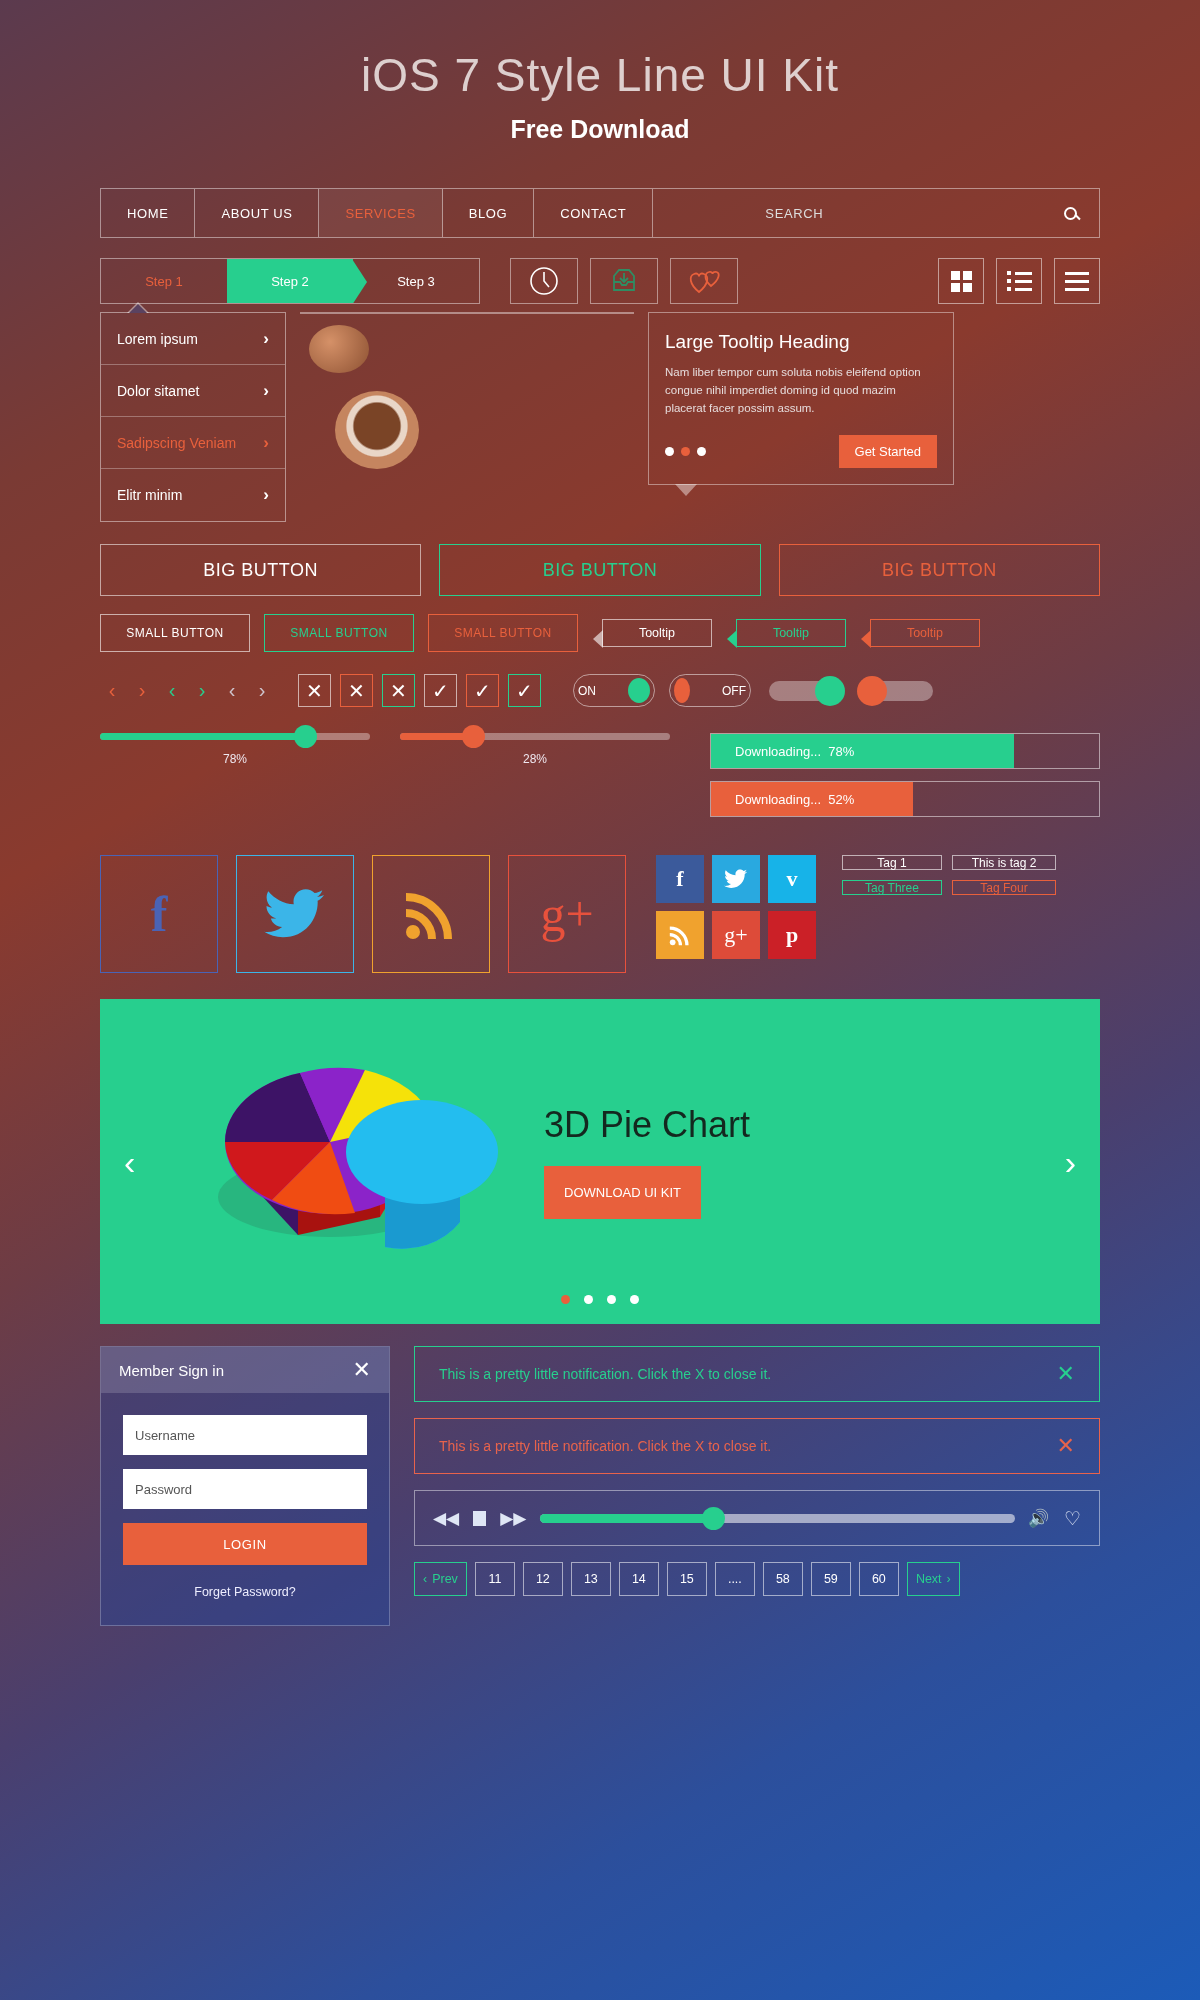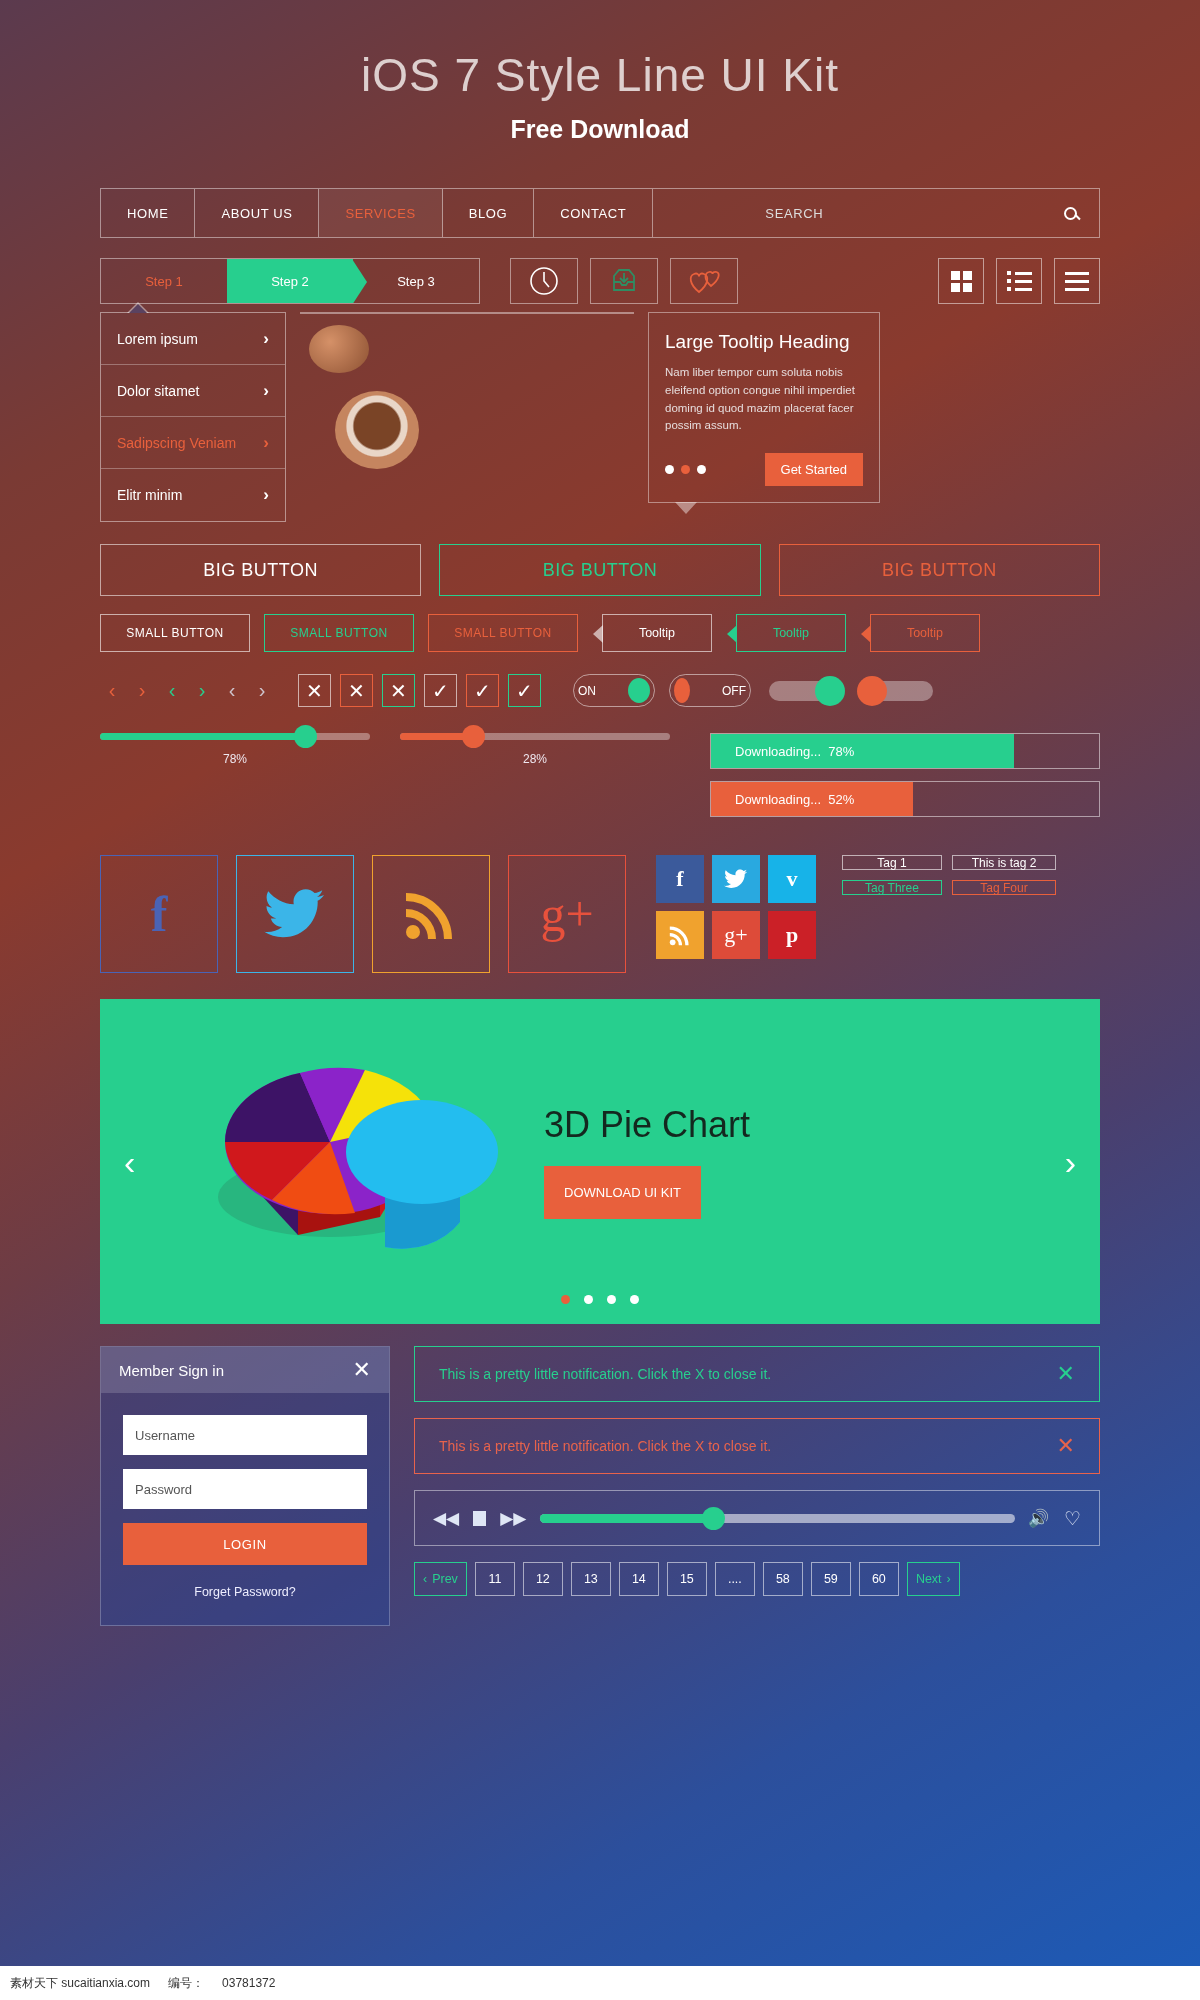--- a/index.html
+++ b/index.html
@@ -84,21 +84,21 @@
 
   .product-card { margin-left: 14px; width: 334px; display:flex; border:1px solid rgba(255,255,255,.42); }
   .prod-img { width: 140px; background: linear-gradient(160deg,#b4704e,#8f4d33 40%,#c98258 70%,#7d4228); position:relative; }
   .prod-img::before{content:"";position:absolute;left:8px;top:12px;width:60px;height:48px;border-radius:50%;background:radial-gradient(circle at 35% 35%,#d59168,#8d5132);}
   .prod-img::after{content:"";position:absolute;left:34px;top:78px;width:84px;height:78px;border-radius:50%;background:radial-gradient(circle at 45% 30%,#f4e0d4 0 22%,#a9battr 0);background:radial-gradient(circle at 50% 45%,#7a4426 0 38%,#e9d6c7 41% 50%,#c5855f 52%);}
   .prod-body { flex:1; padding: 18px 16px; }
   .prod-title { font-size: 20px; font-weight: 400; margin-bottom: 12px; }
   .prod-text { font-size: 11.5px; line-height: 1.55; color: #e6dcdc; }
   .btn-buy { margin-top: 14px; background:#27cf8e; color:#fff; font-size:13px; padding: 9px 0; width:104px; text-align:center; }
 
-  .tooltip-card { margin-left: 14px; width: 232px; border:1px solid rgba(255,255,255,.42); padding: 18px 16px 16px; position:relative; }
+  .tooltip-card { margin-left: 14px; width: 306px; border:1px solid rgba(255,255,255,.42); padding: 18px 16px 16px; position:relative; }
   .tooltip-card::after {
     content:""; position:absolute; bottom:-12px; left:26px; width:0; height:0;
     border-left:11px solid transparent; border-right:11px solid transparent; border-top:12px solid rgba(255,255,255,.42);
   }
   .tt-title { font-size: 19px; margin-bottom: 11px; }
   .tt-text { font-size: 11.5px; line-height:1.55; color:#e6dcdc; }
   .tt-foot { display:flex; align-items:center; justify-content:space-between; margin-top:18px; }
   .dots { display:flex; gap:7px; }
   .dots i { width:9px; height:9px; border-radius:50%; background:#fff; display:block; }
   .dots i.on { background:#e8603c; }
@@ -108,21 +108,21 @@
   .row-big { display:flex; gap: 18px; margin-top: 22px; }
   .big-btn { flex:1; height: 52px; display:flex; align-items:center; justify-content:center; font-size:18px; letter-spacing:.5px; border:1px solid rgba(255,255,255,.55); }
   .big-btn.green { border-color:#27cf8e; color:#27cf8e; }
   .big-btn.orange { border-color:#e8603c; color:#e8603c; }
 
   
   .row-small { display:flex; gap: 14px; margin-top: 18px; align-items:center; }
   .small-btn { width: 150px; height: 38px; display:flex; align-items:center; justify-content:center; font-size:12px; letter-spacing:.5px; border:1px solid rgba(255,255,255,.6); }
   .small-btn.green { border-color:#27cf8e; color:#27cf8e; }
   .small-btn.orange { border-color:#e8603c; color:#e8603c; }
-  .ttip { width:110px; height:38px; display:flex; align-items:center; justify-content:center; font-size:12.5px; border:1px solid rgba(255,255,255,.6); position:relative; margin-left:10px; }
+  .ttip { width:110px; height:28px; display:flex; align-items:center; justify-content:center; font-size:12.5px; border:1px solid rgba(255,255,255,.6); position:relative; margin-left:10px; }
   .ttip::before { content:""; position:absolute; left:-10px; top:10px; width:0;height:0; border-top:9px solid transparent;border-bottom:9px solid transparent;border-right:10px solid rgba(255,255,255,.6); }
   .ttip.green { border-color:#27cf8e; color:#27cf8e; }
   .ttip.green::before { border-right-color:#27cf8e; }
   .ttip.orange { border-color:#e8603c; color:#e8603c; }
   .ttip.orange::before { border-right-color:#e8603c; }
 
   
   .row-ctrl { display:flex; align-items:center; margin-top: 22px; }
   .arrows { display:flex; gap: 6px; align-items:center; font-size:20px; }
   .arrows span { width:24px; text-align:center; }
@@ -560,19 +560,14 @@
           <div class="pg green">
               <span>Next</span>
               <span>›</span>
             </div>
         </div>
       </div>
     </div>
 
   </div>
 
-  <div class="footer-bar">
-    <span>素材天下 sucaitianxia.com</span>
-    <span>编号：</span>
-    <span>03781372</span>
-  </div>
 
 </div>
 
 </body></html>

